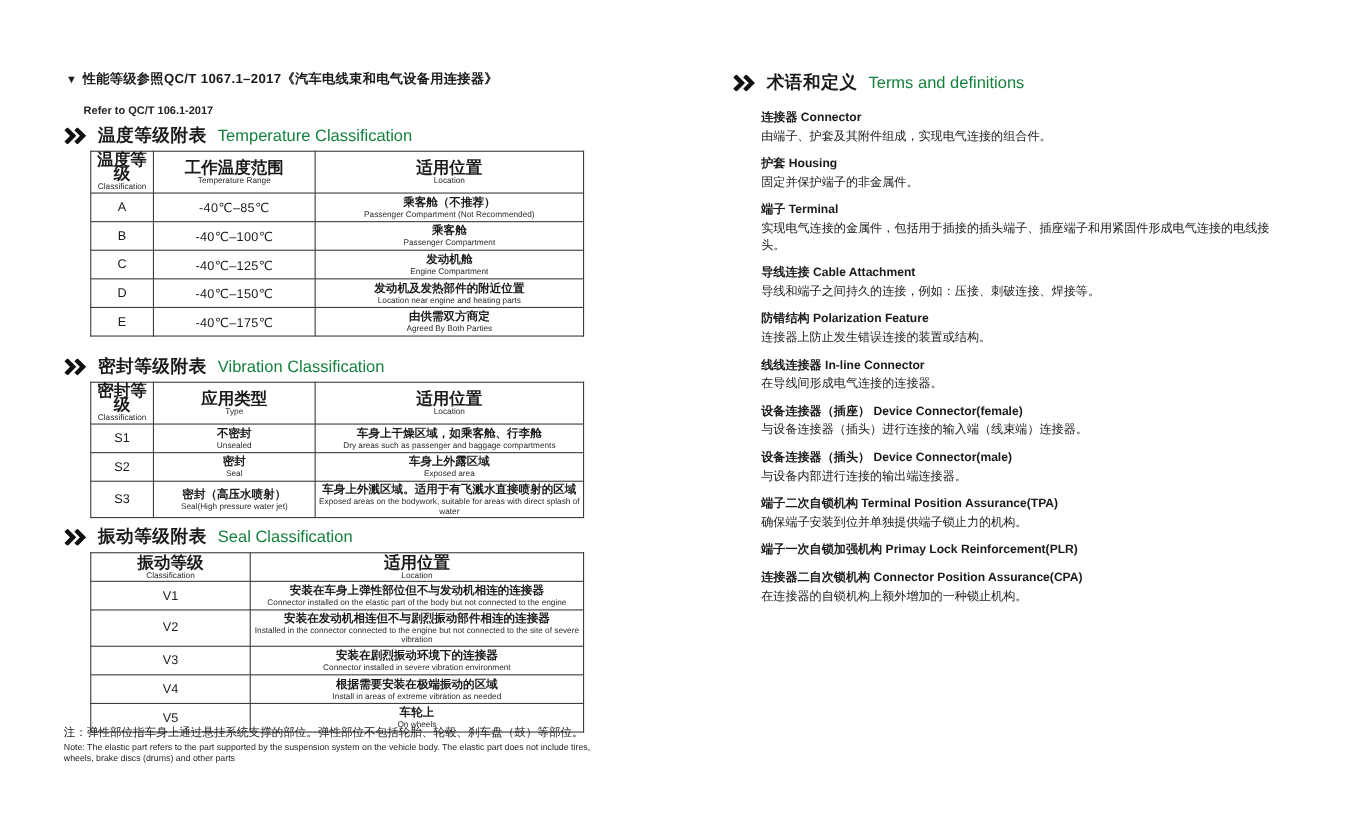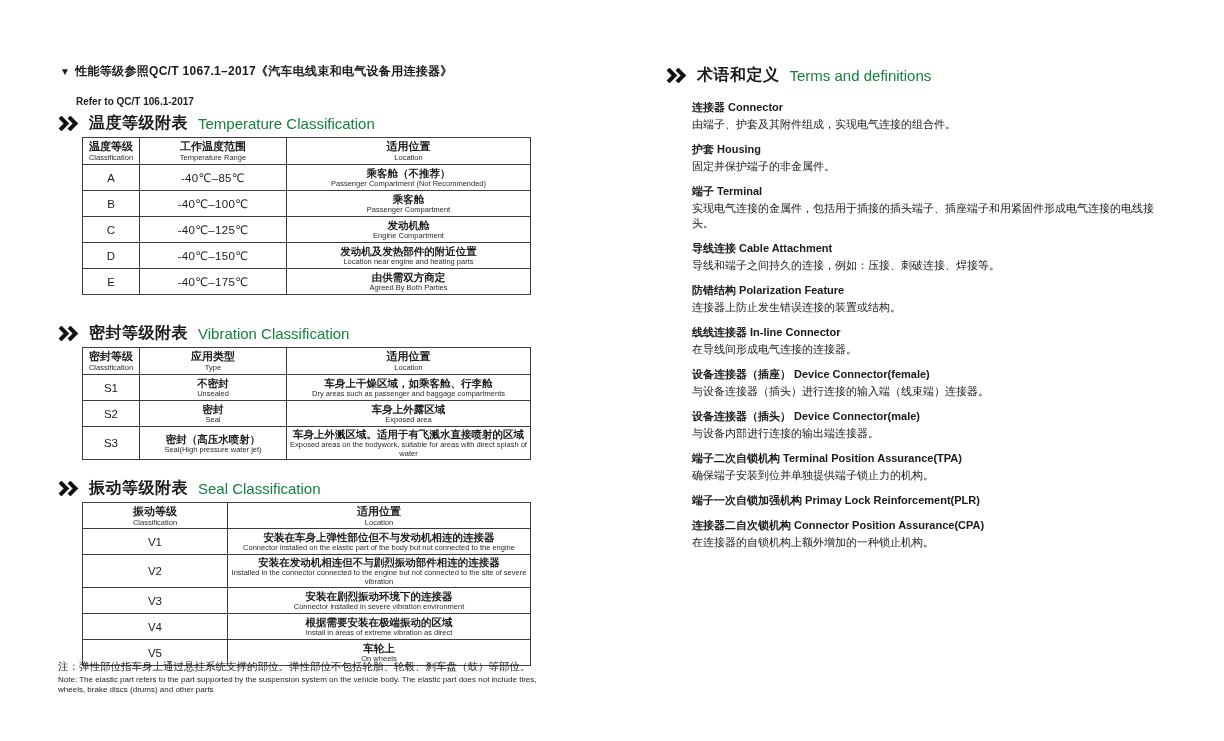--- a/index.html
+++ b/index.html
@@ -15,21 +15,21 @@
 
   
   .sec-head { position:absolute; display:flex; align-items:center; }
   .chev { margin-right:9px; display:inline-flex; }
   .sec-zh { font-size:16px; font-weight:bold; letter-spacing:0.5px; }
   .sec-en { font-size:15px; margin-left:10px; color:#15803d; }
 
   
   table.cls { position:absolute; border-collapse:collapse; table-layout:fixed; }
   table.cls td { border:1px solid #3d3d3d; text-align:center; vertical-align:middle; padding:1px 3px; }
-  .th-zh { font-size:11px; font-weight:bold; line-height:13px; }
+  .th-zh { font-size:15px; font-weight:bold; line-height:13px; }
   .th-en { font-size:7.5px; line-height:9px; color:#2a2a2a; }
   .grade { font-size:11.5px; }
   .range { font-size:11.5px; letter-spacing:0.3px; }
   .cell-zh { font-size:10.5px; font-weight:bold; line-height:12px; }
   .cell-en { font-size:7.5px; line-height:9px; color:#2a2a2a; }
 
   
   .note { position:absolute; left:58px; top:660px; width:486px; }
   .note-zh { font-size:10.5px; font-weight:normal; line-height:13px; }
   .note-en { font-size:8px; line-height:9.5px; color:#222; margin-top:2px; }
@@ -238,21 +238,21 @@
       <td class="grade">V3</td>
       <td>
             <div class="cell-zh">安装在剧烈振动环境下的连接器</div>
             <div class="cell-en">Connector installed in severe vibration environment</div>
           </td>
     </tr>
     <tr style="height:26px">
       <td class="grade">V4</td>
       <td>
             <div class="cell-zh">根据需要安装在极端振动的区域</div>
-            <div class="cell-en">Install in areas of extreme vibration as direct</div>
+            <div class="cell-en">Install in areas of extreme vibration as needed</div>
           </td>
     </tr>
     <tr style="height:26px">
       <td class="grade">V5</td>
       <td>
             <div class="cell-zh">车轮上</div>
             <div class="cell-en">On wheels</div>
           </td>
     </tr>
   </tbody>

